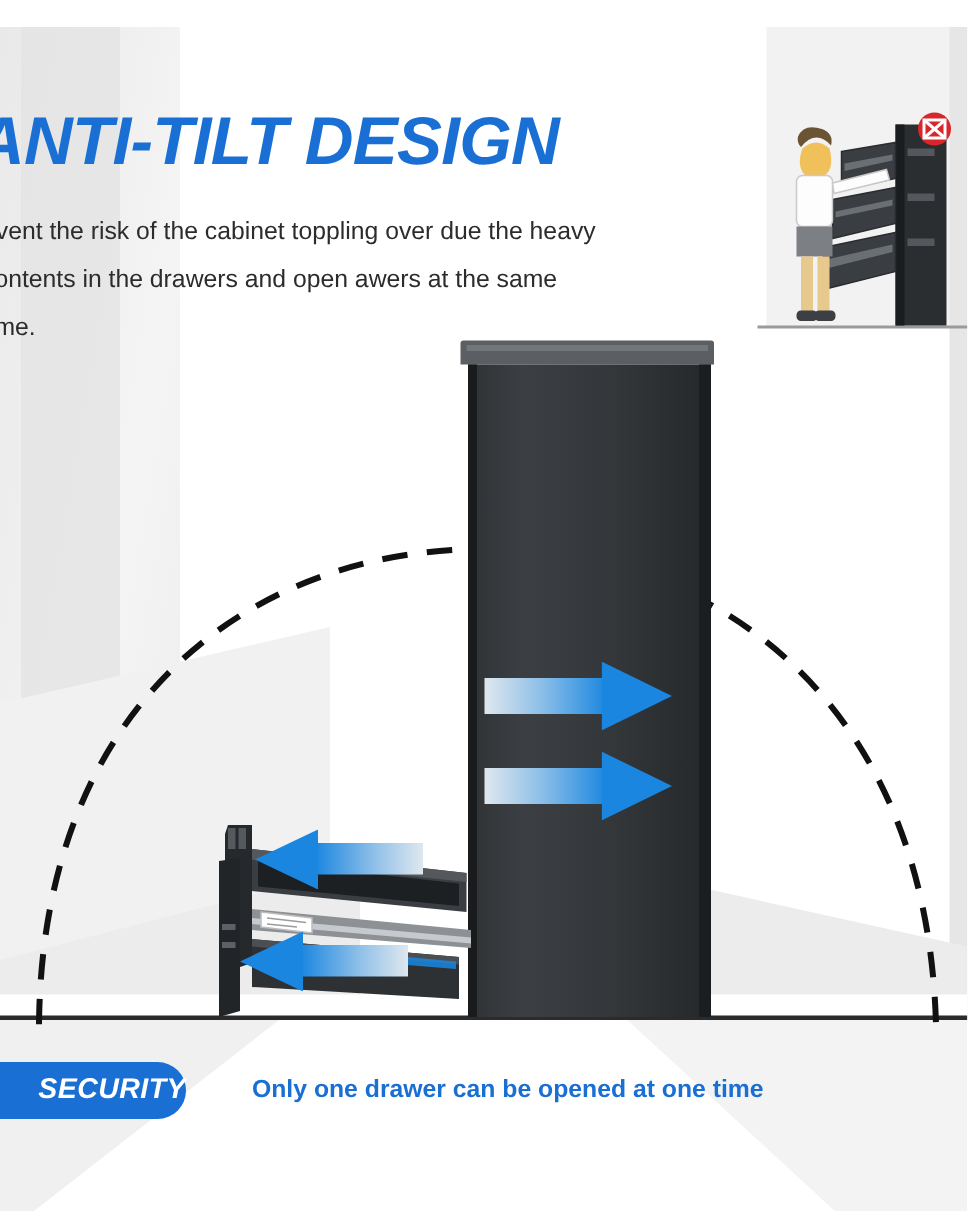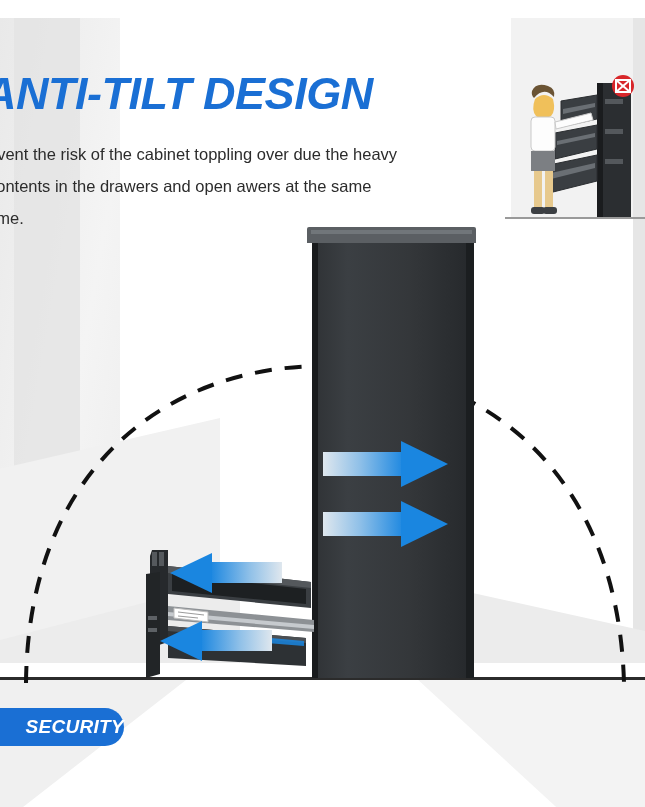--- a/index.html
+++ b/index.html
@@ -361,14 +361,15 @@
     <div class="shaft"></div>
     <div class="head"></div>
   </div>
   <div class="arrow-in" style="left:160px; top:603px;">
     <div class="shaft"></div>
     <div class="head"></div>
   </div>
 
   <div class="pill"></div>
   <div class="pill-label">SECURITY</div>
+  <div class="caption">Only one drawer can be opened at one time</div>
 
 </div>
 
 </body></html>

